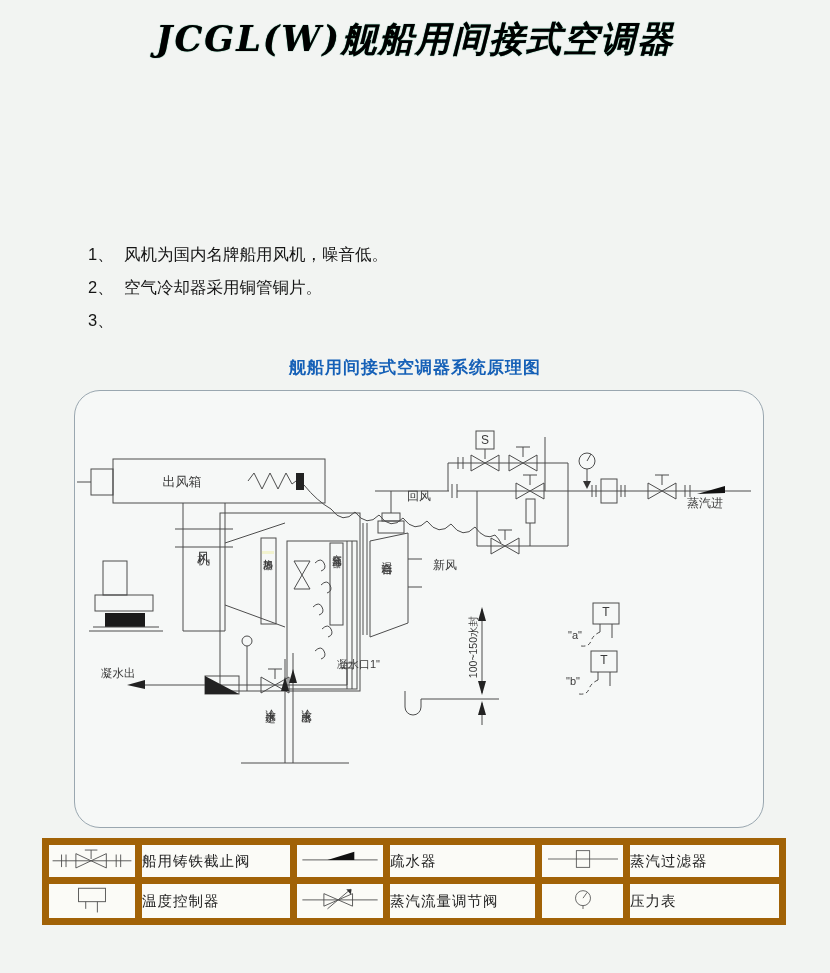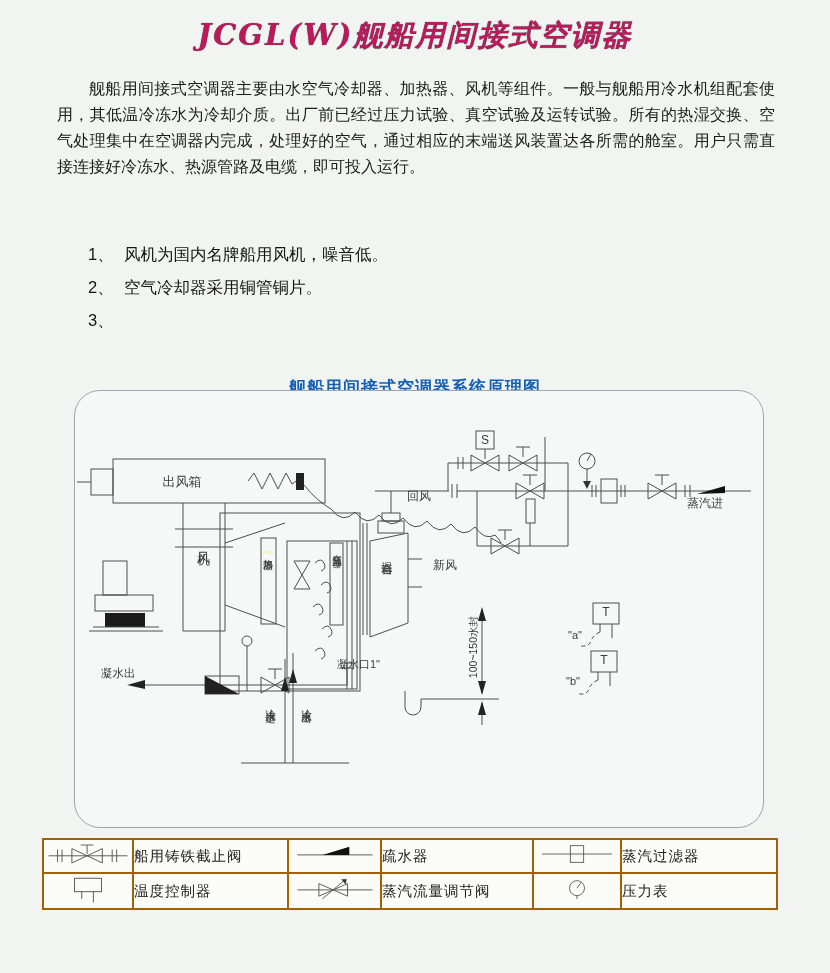--- a/index.html
+++ b/index.html
@@ -1,55 +1,54 @@
 <!DOCTYPE html>
 <html><head>
 <meta charset="utf-8">
 <style>
   html,body{margin:0;padding:0;background:#e8eae9;}
   .page{position:relative;width:830px;height:973px;margin:0 auto;background:#f2f4f2;
         font-family:"Liberation Sans","DejaVu Sans",sans-serif;overflow:hidden;
         box-shadow:0 0 6px rgba(0,0,0,.2);}
   .title{position:absolute;top:16px;left:0;right:0;text-align:center;
          font-family:"DejaVu Serif","Liberation Serif",serif;font-style:italic;font-weight:bold;
-         font-size:29px;color:#be185d;letter-spacing:2px;text-shadow:0 0 1px #03714a;}
+         font-size:35px;color:#000000;letter-spacing:2px;text-shadow:0 0 1px #03714a;}
   .intro{position:absolute;top:76px;left:57px;width:718px;font-size:16px;line-height:26px;
          color:#1c1c1c;text-align:justify;text-indent:2em;}
   .badge{position:absolute;top:190px;left:45px;width:180px;height:32px;border-radius:17px;
          background:linear-gradient(180deg,#85b4e2 0%,#3a76bd 45%,#17488f 100%);
          border:1px solid #16407e;
          box-shadow:inset 0 2px 3px rgba(255,255,255,.55), inset 0 -4px 5px rgba(0,10,40,.45);
          text-align:center;}
   .badge span{display:inline-block;margin-top:3px;font-size:21px;font-weight:bold;color:#f08a28;
          letter-spacing:7px;text-shadow:1px 1px 1px #7c4506, 0 0 1px #b35e00;}
   .features{position:absolute;top:238px;left:88px;}
   .feature{display:flex;font-size:16.5px;line-height:33px;color:#151515;}
   .feature .num{width:36px;}
-  .diagram-title{position:absolute;top:376px;left:0;right:0;text-align:center;
+  .diagram-title{position:absolute;top:356px;left:0;right:0;text-align:center;
          font-size:17px;font-weight:bold;color:#1560b7;letter-spacing:1px;}
   .diagram{position:absolute;top:390px;left:74px;width:688px;height:436px;
          border:1px solid #9aa7b0;border-radius:26px;background:#f6f8f7;}
   .diagram svg{position:absolute;left:0;top:0;}
   .dlabel{position:absolute;color:#3a3a3a;font-size:12px;line-height:1.15;white-space:nowrap;}
   .vert{writing-mode:vertical-rl;text-orientation:upright;letter-spacing:1px;}
   .legend{position:absolute;top:838px;left:42px;}
   table.legend-t{border-collapse:collapse;border:2px solid #3f3f3f;background:#fbfbf7;table-layout:fixed;}
-  table.legend-t td{border:2px solid #a16207;height:31px;padding:0;overflow:hidden;}
+  table.legend-t td{border:7px solid #a16207;height:31px;padding:0;overflow:hidden;}
   td.symcell{text-align:center;vertical-align:middle;}
   td.lblcell{font-size:14.5px;color:#222;padding-left:12px;letter-spacing:1px;}
   .sline{stroke:#4d4d4d;fill:none;stroke-width:1;}
 </style>
 </head>
 <body>
 
 <div class="page">
 
   <div class="title">JCGL(W)舰船用间接式空调器</div>
 
-  <div class="intro">舰船用间接式空调器主要由水空气冷却器、加热器、风机等组件。一般与舰船用冷水机组配套使用，其低温冷冻水为冷却介质。出厂前已经过压力试验、真空试验及运转试验。所有的热湿交换、空气处理集中在空调器内完成，处理好的空气，通过相应的末端送风装置达各所需的舱室。用户只需直接连接好冷冻水、热源管路及电缆，即可投入运行。</div>
 
 
   <div class="features">
     <div class="feature">
       <span class="num">1、</span>
       <span>风机为国内名牌船用风机，噪音低。</span>
     </div>
     <div class="feature">
       <span class="num">2、</span>
       <span>空气冷却器采用铜管铜片。</span>

